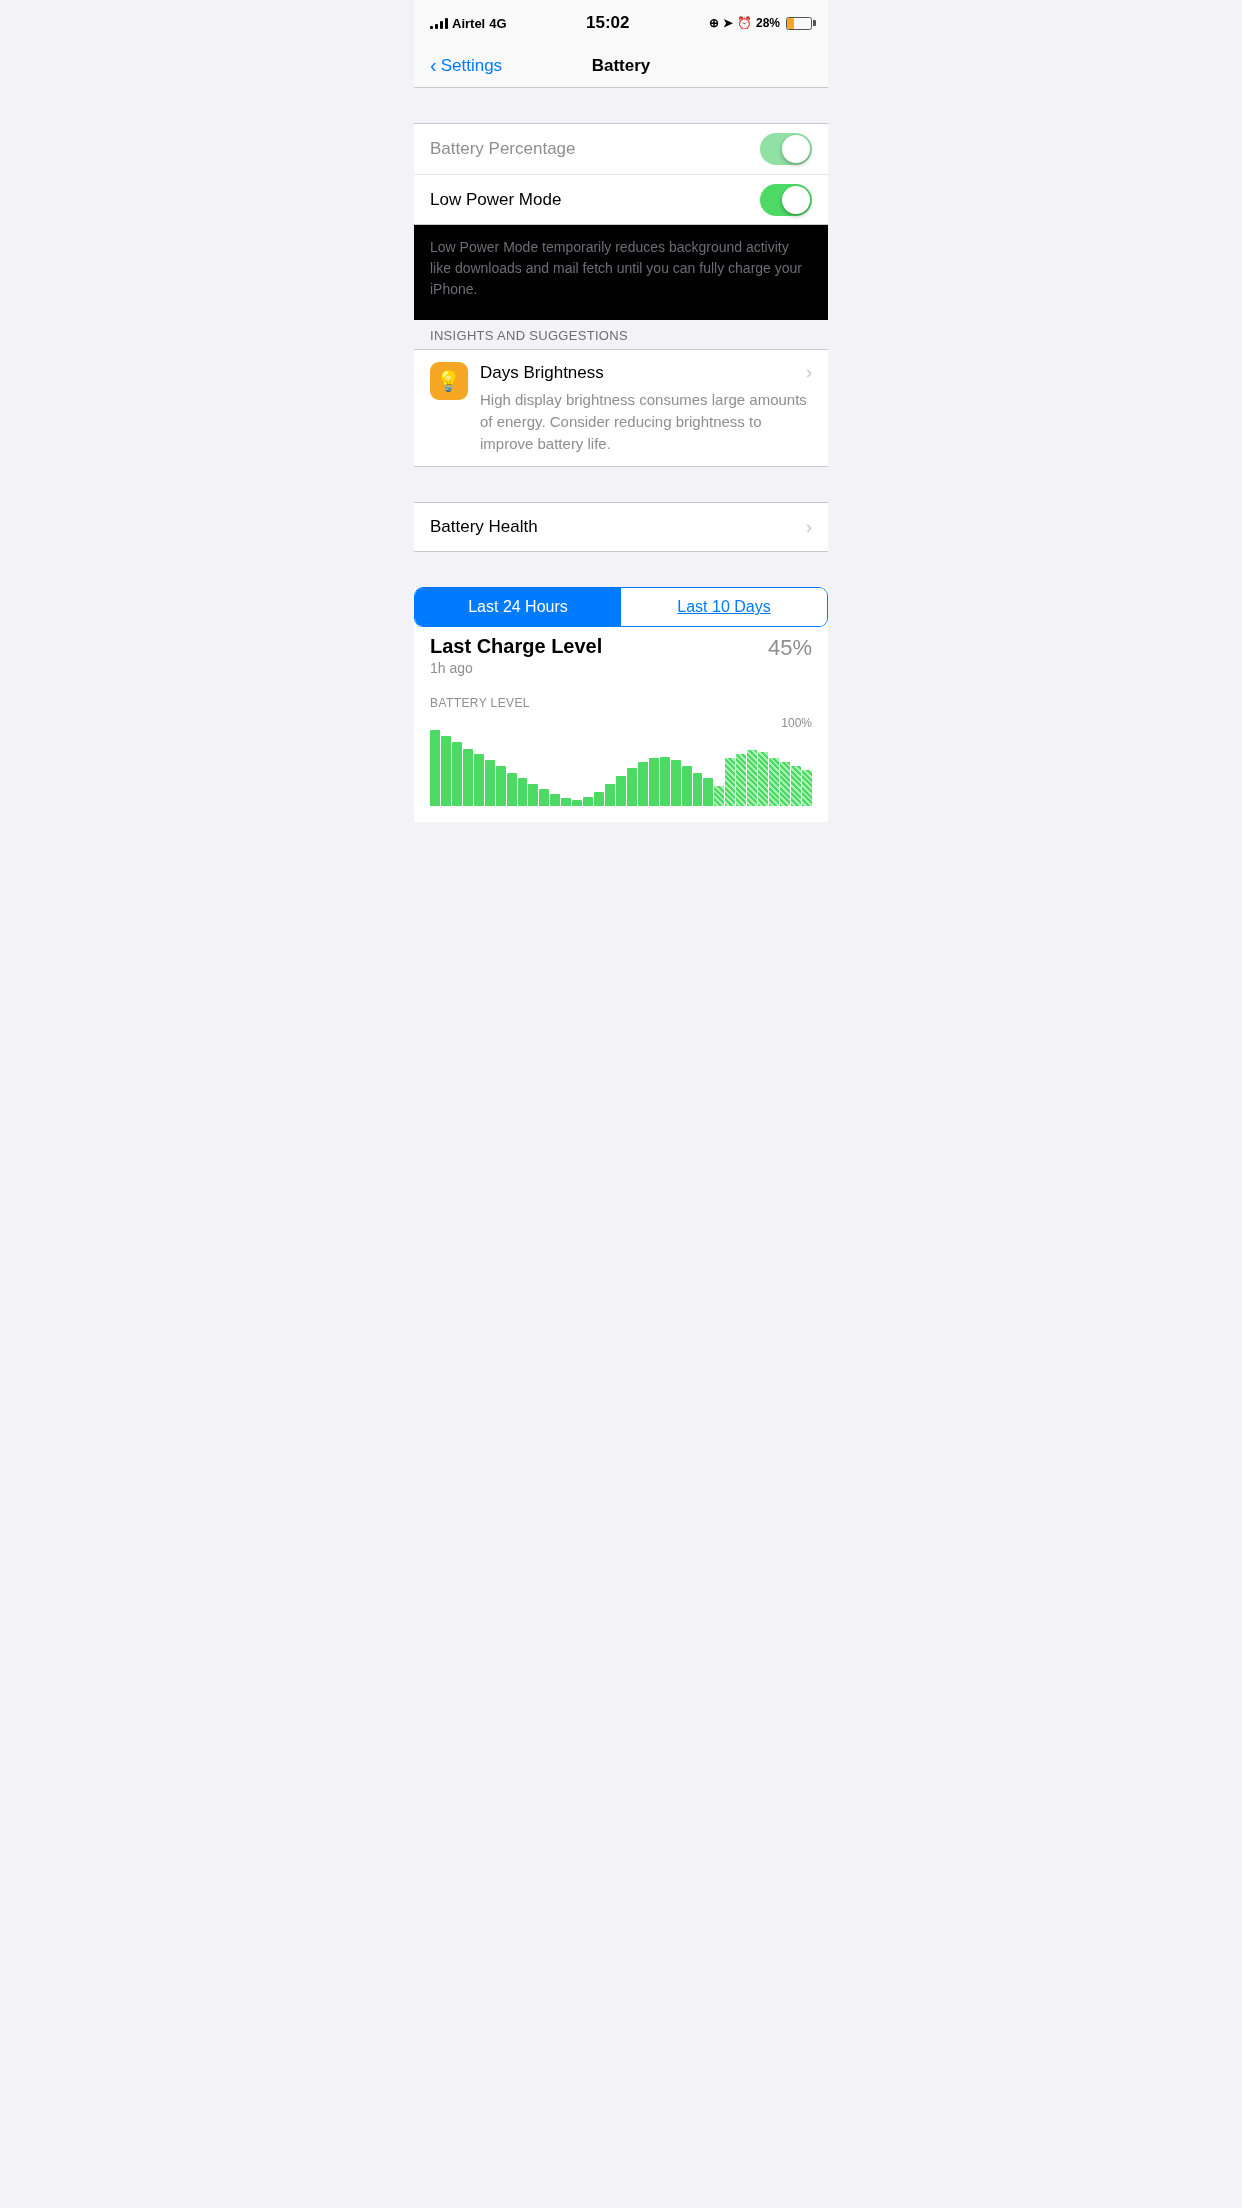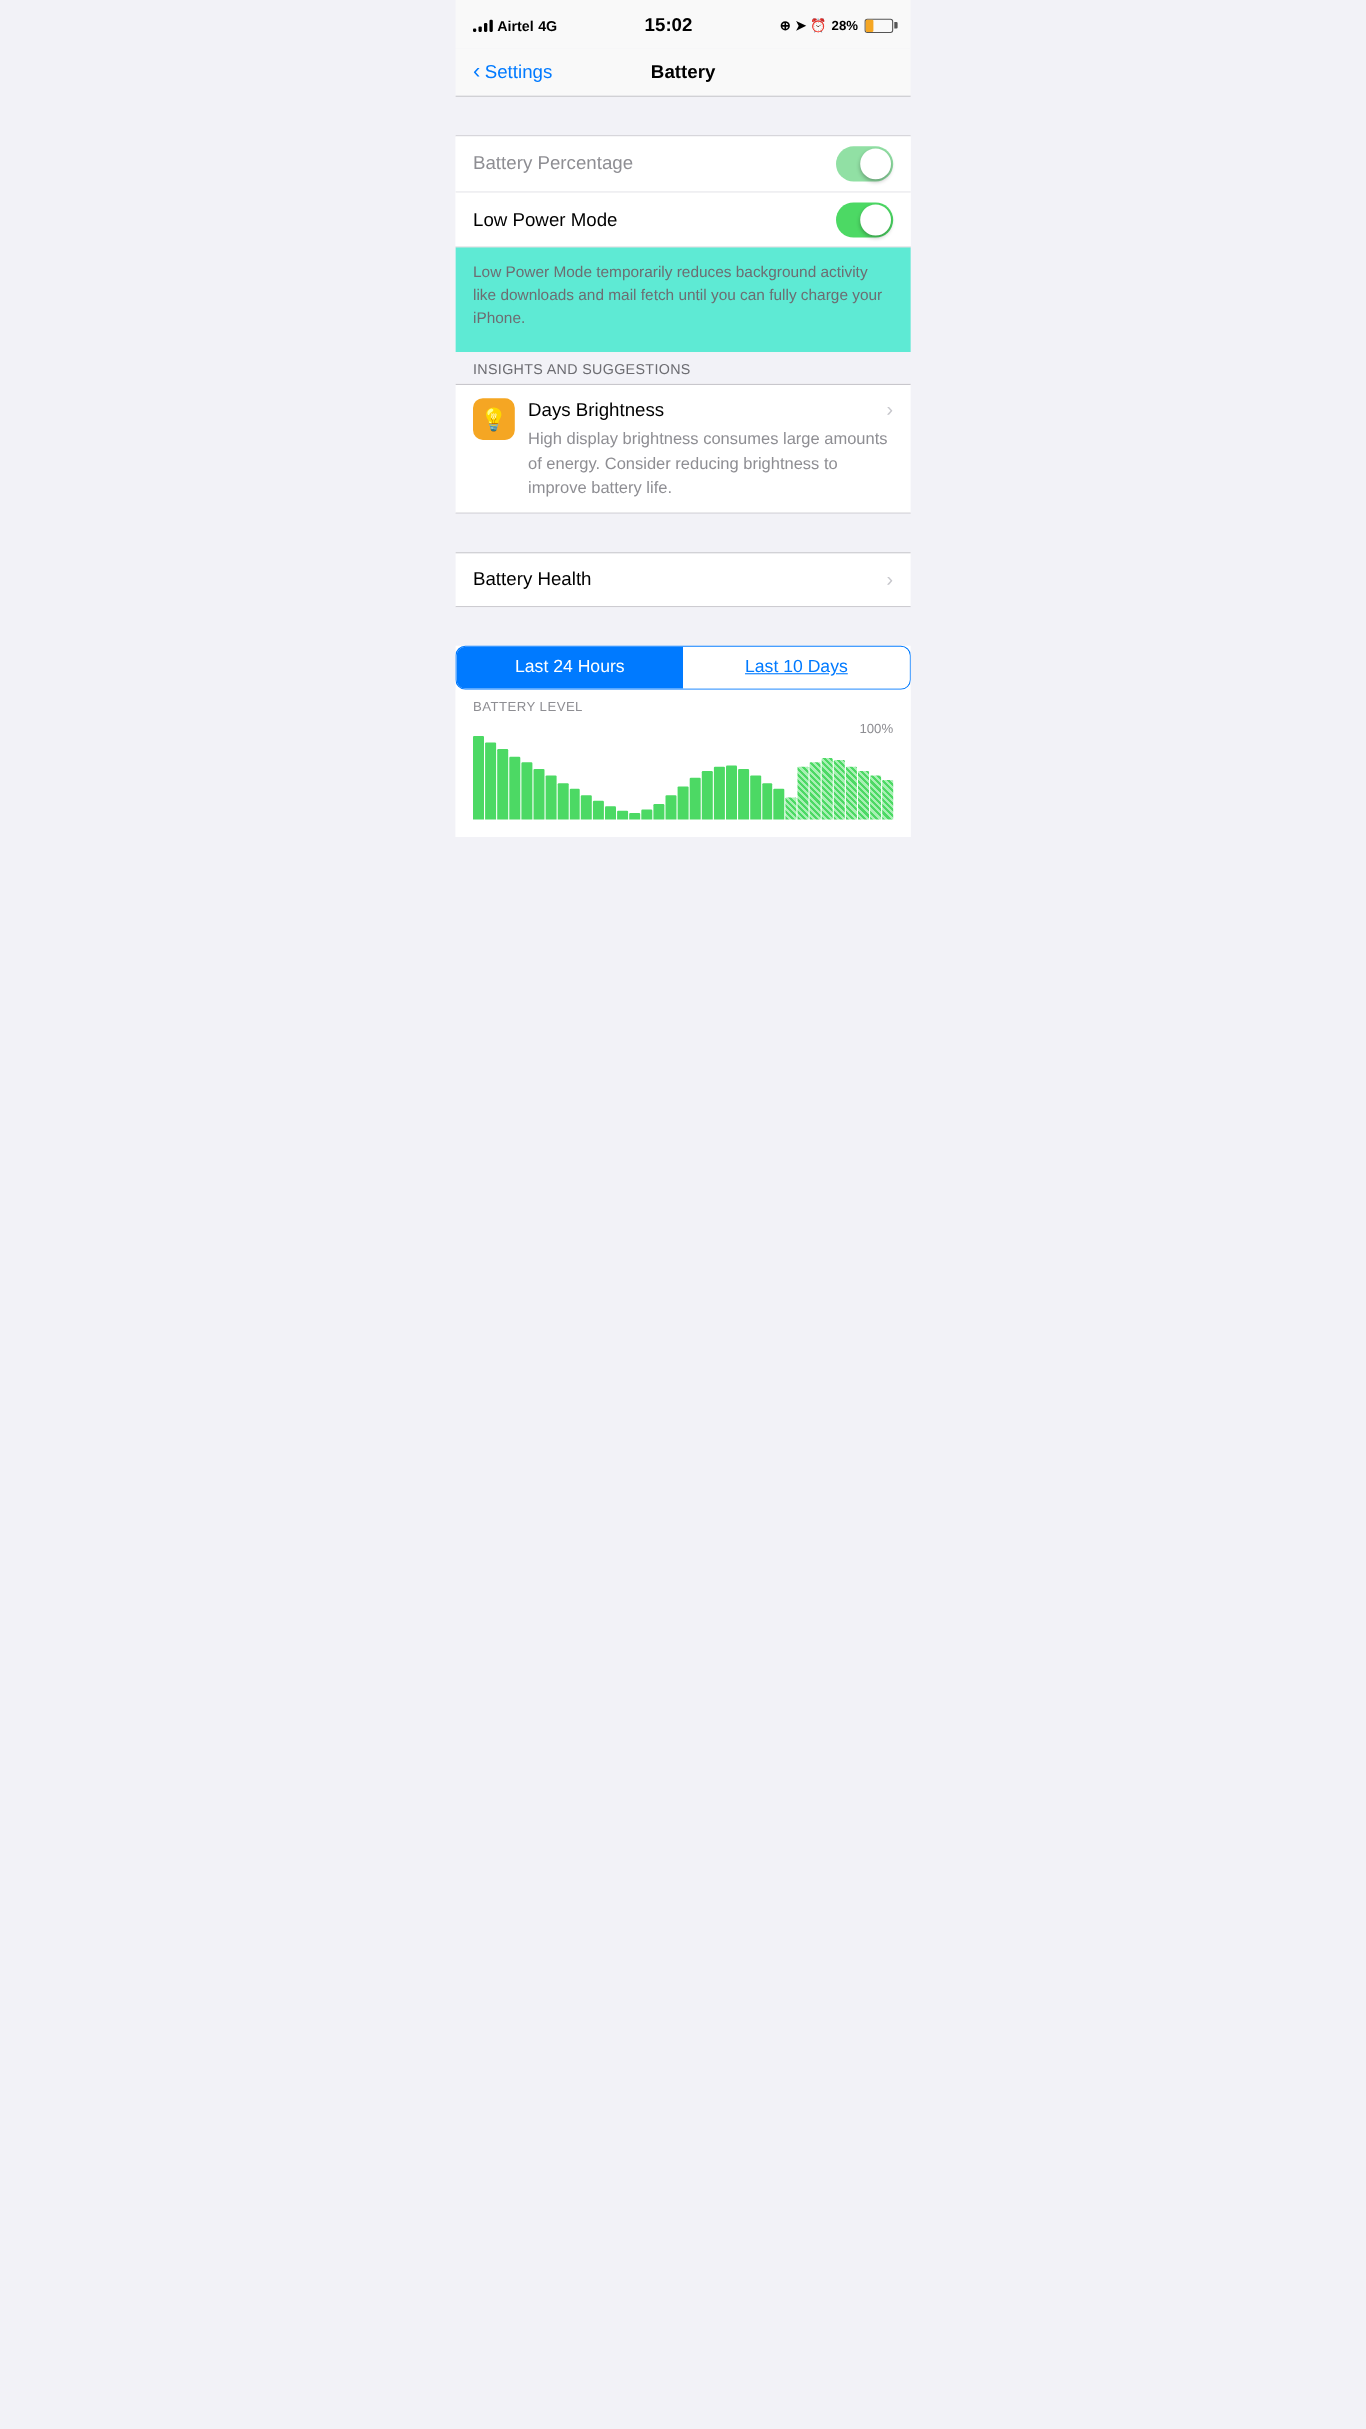--- a/index.html
+++ b/index.html
@@ -174,21 +174,21 @@
     .toggle.on-green .toggle-knob,
     .toggle.on-light-green .toggle-knob {
       right: 2px;
     }
 
     
     .description-text {
       padding: 12px 16px 20px 16px;
       font-size: 14px;
       color: #6d6d72;
-      background: #5eead4;
+      background: #000000;
       line-height: 1.5;
     }
 
     
     .section-header {
       padding: 8px 16px 6px 16px;
       font-size: 13px;
       color: #6d6d72;
       background: #f2f2f7;
       text-transform: uppercase;
@@ -428,20 +428,27 @@
 </div>
 
 <div class="section-gap"></div>
 
 <div style="background:#fff;">
   <div class="segmented-control">
     <div class="seg-btn active">Last 24 Hours</div>
     <div class="seg-btn inactive">Last 10 Days</div>
   </div>
 
+  <div class="charge-section">
+    <div>
+      <div class="charge-title">Last Charge Level</div>
+      <div class="charge-subtitle">1h ago</div>
+    </div>
+    <div class="charge-percent">45%</div>
+  </div>
 
   <div class="chart-section">
     <div class="chart-label">BATTERY LEVEL</div>
     <div class="chart-container" id="chart-container">
       <span class="chart-percent-label">100%</span>
     <div class="chart-bar" style="height: 76px;"></div>
         <div class="chart-bar" style="height: 70.4px;"></div>
         <div class="chart-bar" style="height: 64px;"></div>
         <div class="chart-bar" style="height: 57.6px;"></div>
         <div class="chart-bar" style="height: 52px;"></div>

